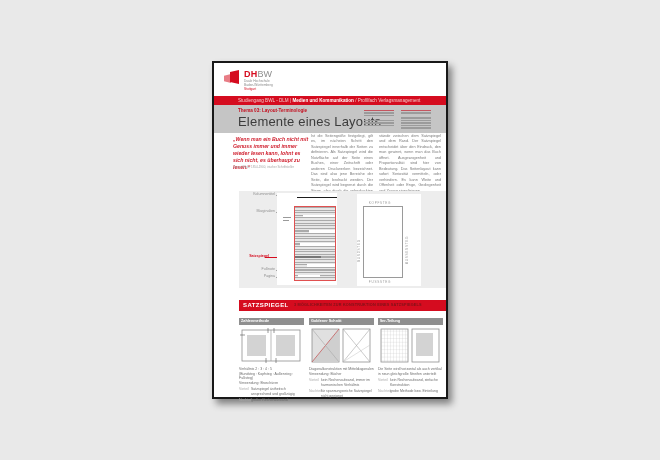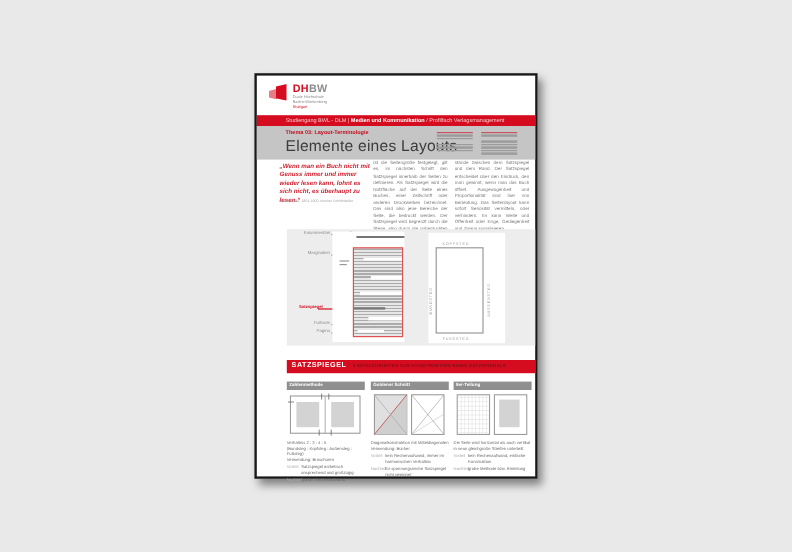--- a/index.html
+++ b/index.html
@@ -17,21 +17,21 @@
     box-shadow:4px 5px 7px rgba(0,0,0,.45);
   }
   
   .logo-mark{left:10px;top:7px;width:16px;height:16px;}
   .logo-mark .m1{position:absolute;left:0;top:4px;width:7px;height:9px;background:#e87d86;
     clip-path:polygon(0 20%,100% 0,100% 100%,0 80%);}
   .logo-mark .m2{position:absolute;left:6px;top:0;width:9px;height:14px;background:#d50c1f;
     clip-path:polygon(0 15%,100% 0,100% 100%,0 85%);}
   .logo-text{left:30px;top:6px;font-size:9px;font-weight:bold;letter-spacing:.2px;}
   .logo-text .dh{color:#d50c1f;}
-  .logo-text .bw{color:#8d8d8d;font-weight:bold;}
+  .logo-text .bw{color:#8d8d8d;font-weight:normal;}
   .logo-sub{left:30px;top:16px;font-size:3.2px;line-height:4px;color:#8a8a8a;}
   .logo-sub .city{color:#d50c1f;}
   
   .topbar{left:0;top:33px;width:100%;height:9px;background:#d50c1f;color:#f4c9cb;
     font-size:4.6px;line-height:9px;padding-left:24px;box-sizing:border-box;white-space:nowrap;}
   .topbar b{color:#fff;}
   
   .band{left:0;top:42px;width:100%;height:28px;background:#c5c5c5;}
   .kicker{left:24px;top:3px;font-size:4.6px;color:#c40d1d;font-weight:bold;}
   .pagetitle{left:24px;top:9px;font-size:13px;color:#3c3c3c;letter-spacing:.2px;}

